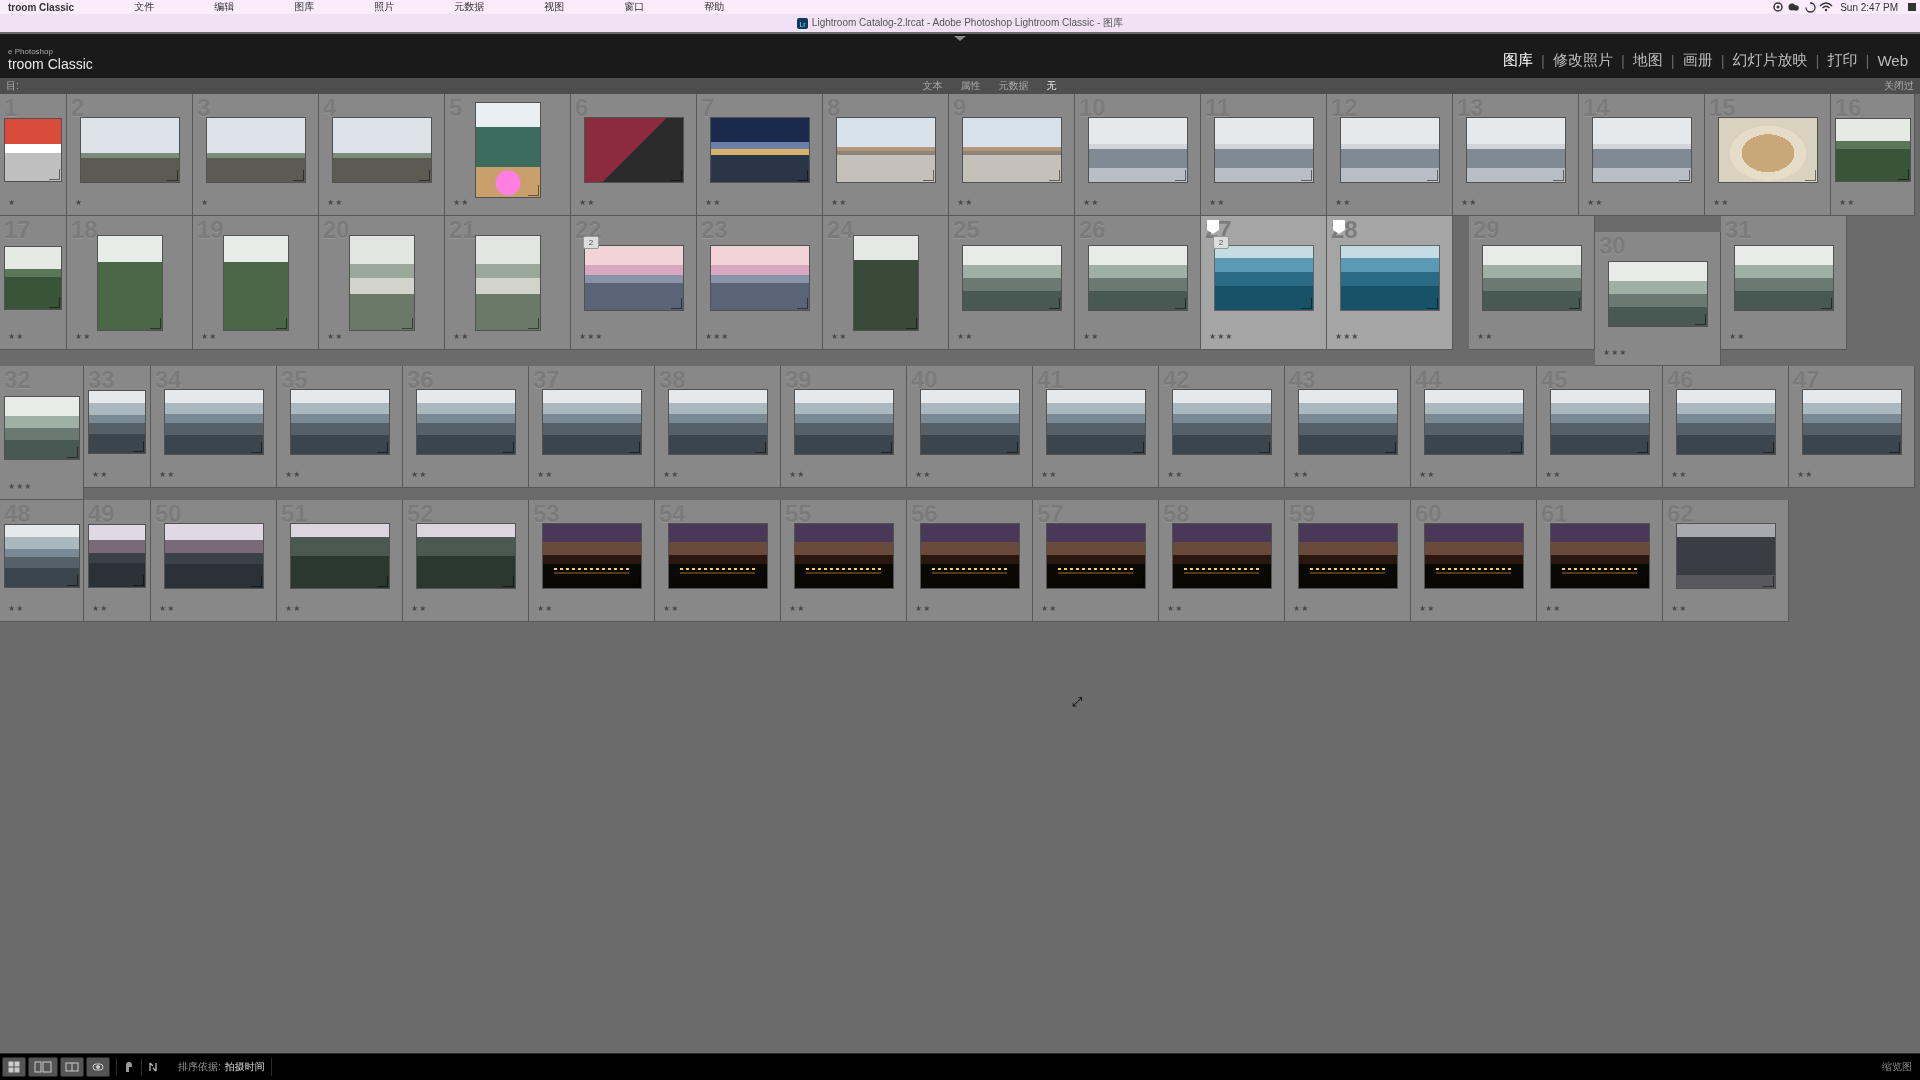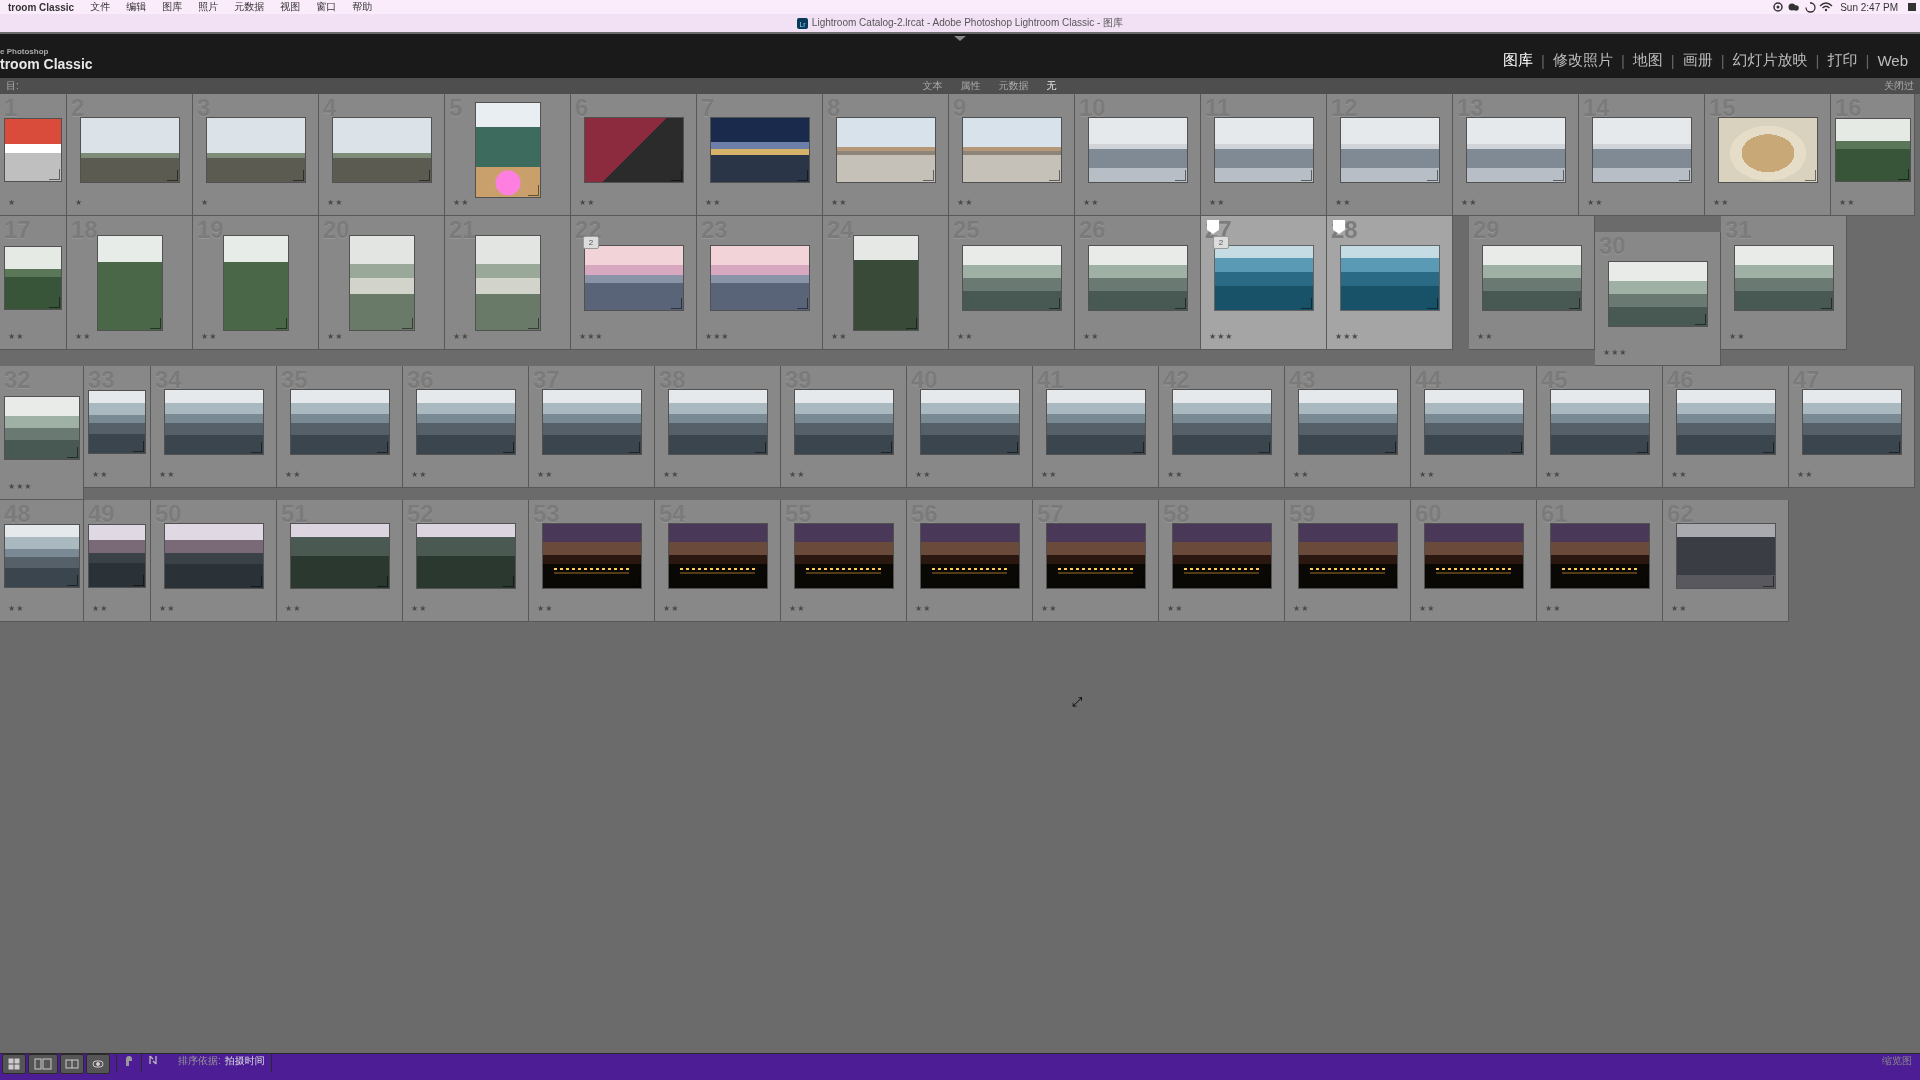--- a/index.html
+++ b/index.html
@@ -2,41 +2,41 @@
 <html><head>
 <meta charset="utf-8">
 <style>
   html,body{margin:0;padding:0;width:1920px;height:1080px;overflow:hidden;
             font-family:"Helvetica Neue",Arial,sans-serif;background:#6b6b6b;}
   
   .mac-menu{position:absolute;top:0;left:0;right:0;height:14px;
             background:#fbecfc;display:flex;align-items:center;
             font-size:10px;color:#333;z-index:100;}
   .mac-menu .app-name{font-weight:bold;padding:0 8px;}
-  .mac-menu .menu-item{padding:0 8px;cursor:default;}
+  .mac-menu .menu-item{padding:0 8px;cursor:default;margin-left:44px;}
   .mac-menu .spacer{flex:1;}
   .mac-menu .status-ico{width:16px;height:14px;display:flex;
                         align-items:center;justify-content:center;}
   .mac-menu .clock{padding:0 6px;font-size:10px;}
   
   .win-title{position:absolute;top:14px;left:0;right:0;height:18px;
              background:#f2e1f5;display:flex;align-items:center;
              justify-content:center;font-size:10px;color:#555;}
   .win-title svg{margin-right:4px;}
   .triangle-btn{position:absolute;top:34px;left:0;right:0;height:8px;
                 background:#1a1a1a;display:flex;justify-content:center;
                 align-items:center;}
   .triangle-btn span{width:0;height:0;border-left:6px solid transparent;
                      border-right:6px solid transparent;
                      border-top:5px solid #888;}
   
   .lr-top{position:absolute;top:42px;left:0;right:0;height:36px;
           background:#1a1a1a;display:flex;align-items:center;
           color:#ccc;}
-  .lr-logo{padding-left:0;line-height:1.05;font-weight:bold;}
+  .lr-logo{padding-left:8px;line-height:1.05;}
   .lr-logo .small{font-size:8px;color:#aaa;display:block;}
   .lr-logo .big{font-size:14px;color:#e8e8e8;display:block;}
   .lr-top .spacer{flex:1;}
   .lr-modules{display:flex;align-items:center;font-size:15px;margin-right:8px;}
   .lr-modules span{padding:0 4px;color:#bdbdbd;}
   .lr-modules .sep{color:#666;}
   .lr-modules .active{color:#fff;font-weight:500;}
   
   .info-bar{position:absolute;top:78px;left:0;right:0;height:16px;
             background:#4e4e4e;display:flex;align-items:center;
@@ -115,22 +115,22 @@
            #2a1810 48% 62%,#0a0805 62%);}
   .t-group-dark{background:linear-gradient(#a8aab0 0 20%,#3a3e44 20% 80%,
                 #58585e 80%);}
   .t-greenman{background:linear-gradient(#e8ece5 0 20%,#7aa858 20% 60%,
               #4a7838 60%);}
   .t-night .lights{position:absolute;left:12%;bottom:28%;width:76%;height:2px;
                    background:repeating-linear-gradient(90deg,#ffcc55 0 3px,
                    transparent 3px 6px);box-shadow:0 4px 0 rgba(255,180,60,.3);}
   
   .toolbar{position:absolute;left:0;right:0;bottom:0;height:26px;
-           background:#4c1d95;border-top:1px solid #2a2a2a;
-           display:flex;align-items:flex-start;font-size:10px;color:#bbb;}
+           background:#000000;border-top:1px solid #2a2a2a;
+           display:flex;align-items:center;font-size:10px;color:#bbb;}
   .toolbar .tb-btn{width:22px;height:18px;margin-left:2px;
                    background:#555;border:1px solid #2a2a2a;border-radius:2px;
                    display:flex;align-items:center;justify-content:center;}
   .toolbar .tb-btn svg{stroke:#ccc;fill:#ccc;}
   .toolbar .vdiv{width:1px;height:18px;background:#2a2a2a;margin:0 6px;}
   .toolbar .spray{display:flex;align-items:center;gap:3px;color:#999;}
   .toolbar .sort-lbl{margin-left:20px;color:#999;}
   .toolbar .sort-val{color:#ddd;margin-left:4px;}
   .toolbar .right{margin-left:auto;margin-right:8px;color:#888;font-size:10px;}
   .cursor{position:absolute;left:1072px;top:694px;font-size:13px;

